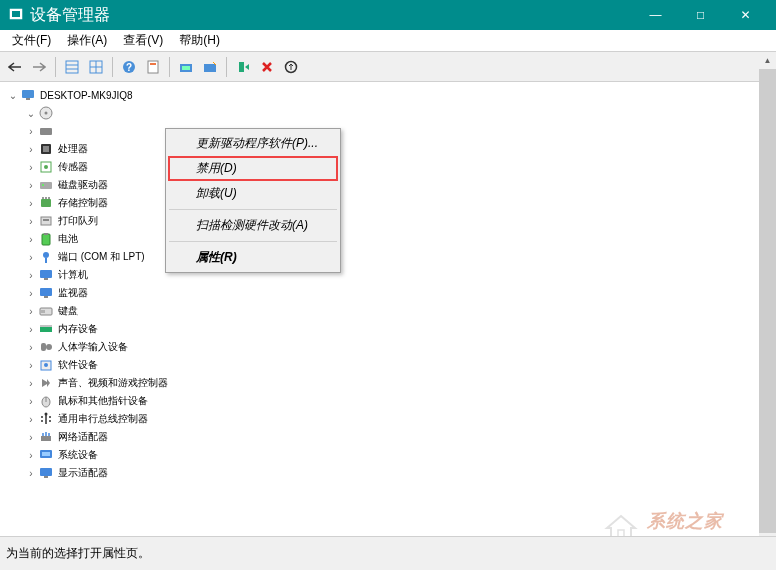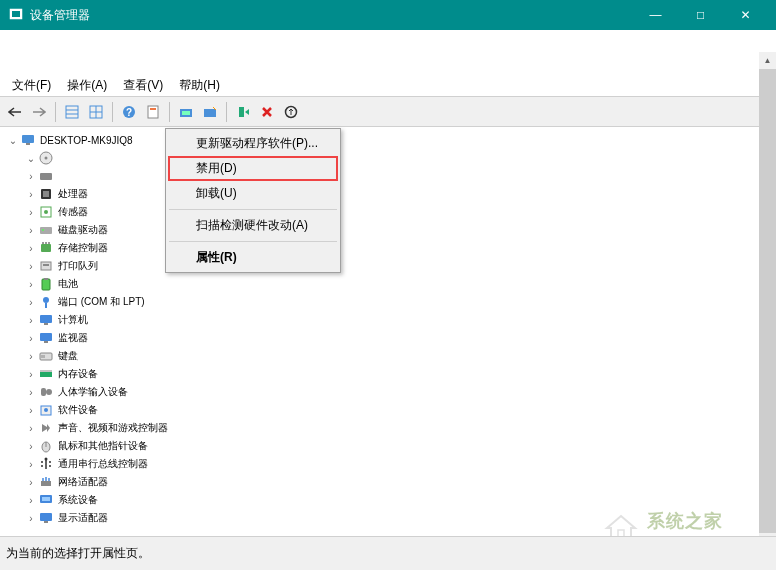--- a/index.html
+++ b/index.html
@@ -1,51 +1,51 @@
 <!DOCTYPE html>
 <html><head>
 <meta charset="utf-8">
 <style>
   * { margin: 0; padding: 0; box-sizing: border-box; }
   body { font-family: "Microsoft YaHei", "Segoe UI", sans-serif; font-size: 12px; background: #fff; width: 776px; height: 570px; overflow: hidden; position: relative; }
   
   .titlebar { background: #008C8C; color: #fff; height: 30px; display: flex; align-items: center; padding: 0 8px; }
   .titlebar .icon-app { width: 16px; height: 16px; margin-right: 6px; display: flex; align-items: center; justify-content: center; }
-  .titlebar .title { flex: 1; font-size: 12px; }
+  .titlebar .title { flex: 1; font-size: 16px; }
   .titlebar .winbtn { width: 45px; height: 30px; display: flex; align-items: center; justify-content: center; color: #fff; }
   
-  .menubar { background: #fff; border-bottom: 1px solid #d0d0d0; height: 22px; display: flex; align-items: center; padding: 0 4px; margin-top: 45px; }
+  .menubar { background: #fff; border-bottom: 1px solid #d0d0d0; height: 22px; display: flex; align-items: center; padding: 0 4px; }
   .menubar .menuitem { padding: 2px 8px; cursor: default; }
   
   .toolbar { background: #f0f0f0; border-bottom: 1px solid #d0d0d0; height: 30px; display: flex; align-items: center; padding: 0 4px; gap: 2px; }
   .toolbar .tbtn { width: 22px; height: 22px; border: 1px solid transparent; display: flex; align-items: center; justify-content: center; cursor: default; }
   .toolbar .sep { width: 1px; height: 20px; background: #c0c0c0; margin: 0 3px; }
   
   .tree-area { position: relative; background: #fff; height: 489px; overflow-y: auto; padding: 4px 2px; }
   .tree-node { display: flex; align-items: center; height: 18px; padding-left: 4px; white-space: nowrap; cursor: default; }
   .tree-node .arrow { width: 14px; height: 14px; display: flex; align-items: center; justify-content: center; color: #666; font-size: 10px; flex-shrink: 0; }
   .tree-node .devicon { width: 16px; height: 16px; margin-right: 4px; flex-shrink: 0; display: flex; align-items: center; justify-content: center; }
   .tree-node .label { font-size: 10px; }
   .tree-node.selected .label { background: #cce8ff; border: 1px dotted #99d1ff; padding: 0 1px; }
   .d0 { padding-left: 4px; }
   .d1 { padding-left: 22px; }
   .d2 { padding-left: 40px; }
   
   .context-menu { position: absolute; background: #f0f0f0; border: 1px solid #a0a0a0; box-shadow: 2px 2px 4px rgba(0,0,0,0.25); padding: 2px; z-index: 10; min-width: 175px; }
-  .context-menu .citem { padding: 4px 20px 4px 28px; font-size: 12px; cursor: default; }
+  .context-menu .citem { padding: 4px 20px 4px 28px; font-size: 12px; cursor: default; font-style: italic; }
   .context-menu .citem.highlighted { border: 2px solid #ef4444; padding: 2px 26px 2px 26px; }
   .context-menu .csep { height: 1px; background: #d0d0d0; margin: 3px 1px; }
   
   .statusbar { position: absolute; bottom: 0; left: 0; right: 0; height: 34px; background: #f0f0f0; border-top: 1px solid #d0d0d0; display: flex; align-items: center; padding: 0 6px; font-size: 12px; }
   
   .scrollbar-v { position: absolute; right: 0; top: 52px; bottom: 20px; width: 17px; background: #f0f0f0; }
   .scrollbar-v .thumb { background: #cdcdcd; width: 100%; height: 100%; }
   .scrollbar-v .arrow-up, .scrollbar-v .arrow-down { height: 17px; background: #f0f0f0; display: flex; align-items: center; justify-content: center; font-size: 8px; color: #606060; }
   
-  .watermark { position: absolute; right: 10px; bottom: 22px; opacity: 0.35; font-size: 14px; color: #4d7c0f; pointer-events: none; letter-spacing: 1px; display: flex; align-items: flex-end; gap: 6px; }
+  .watermark { position: absolute; right: 10px; bottom: 22px; opacity: 0.35; font-size: 14px; color: #c2410c; pointer-events: none; font-style: italic; letter-spacing: 1px; display: flex; align-items: flex-end; gap: 6px; }
   .watermark .house { width: 40px; height: 40px; }
 </style>
 </head>
 <body>
 
 <div class="titlebar">
   <span class="icon-app">
     <svg width="14" height="14" viewBox="0 0 14 14">
         <rect x="1" y="1" width="12" height="10" fill="#fff" stroke="#fff" stroke-width="0.5"></rect>
         <rect x="3" y="3" width="8" height="6" fill="#008C8C"></rect>

